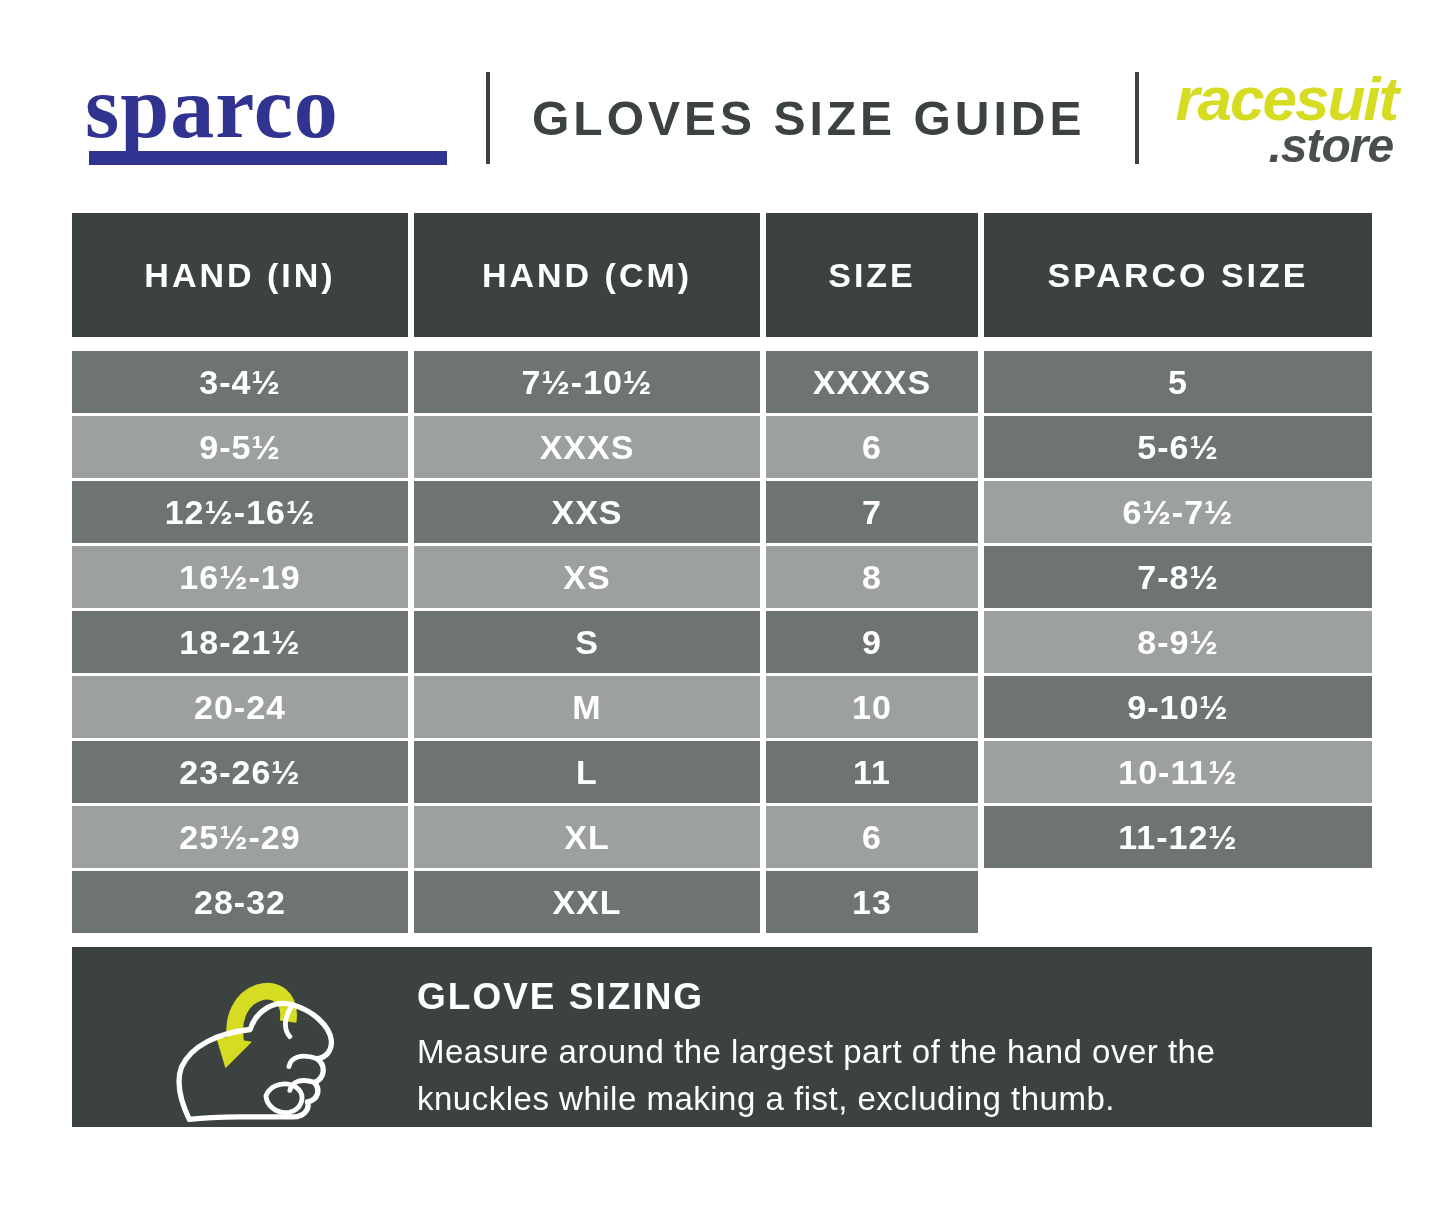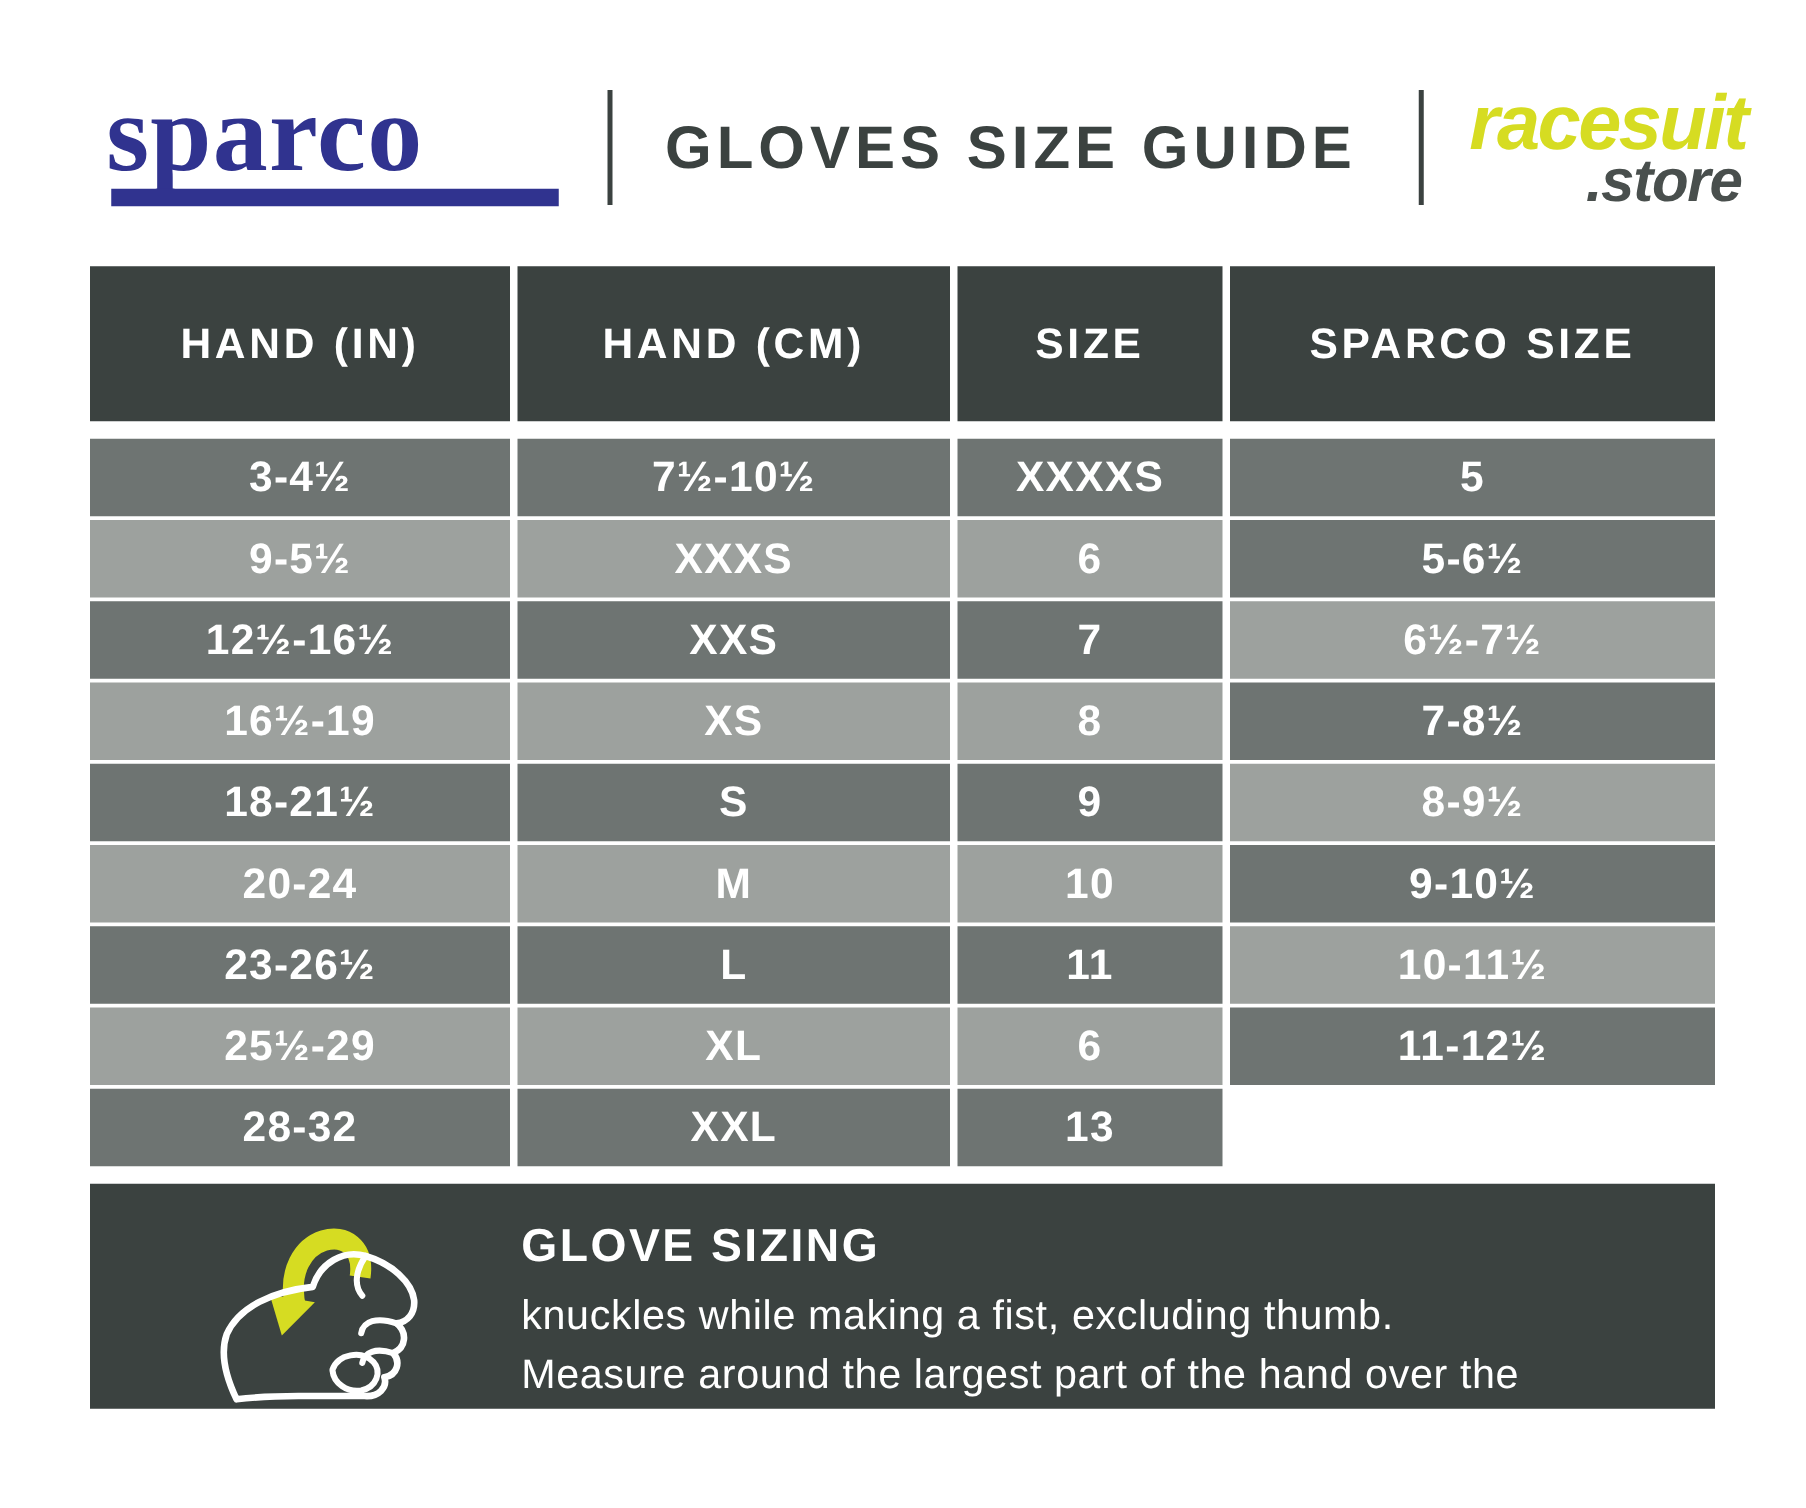--- a/index.html
+++ b/index.html
@@ -194,19 +194,19 @@
         <path d="M177 122 C 159 116, 147 120, 145 131" stroke="#ffffff" stroke-width="5.5" fill="none" stroke-linecap="round"></path>
         <path d="M174 149 C 158 144, 148 148, 146 158" stroke="#ffffff" stroke-width="5.5" fill="none" stroke-linecap="round"></path>
 
         <path d="M119 164 C 124 150, 145 146, 156 157 C 164 166, 159 180, 145 183
                  C 132 185, 120 176, 119 165 Z" stroke="#ffffff" stroke-width="5.5" stroke-linejoin="round" fill="none"></path>
       </svg>
     </div>
     <div class="sizing-text">
       <div class="sizing-heading">GLOVE SIZING</div>
       <div class="sizing-body">
+        <div>Measure around the largest part of the hand over the</div>
         <div>knuckles while making a fist, excluding thumb.</div>
-        <div>Measure around the largest part of the hand over the</div>
       </div>
     </div>
   </div>
 
 </div>
 
 </body></html>

